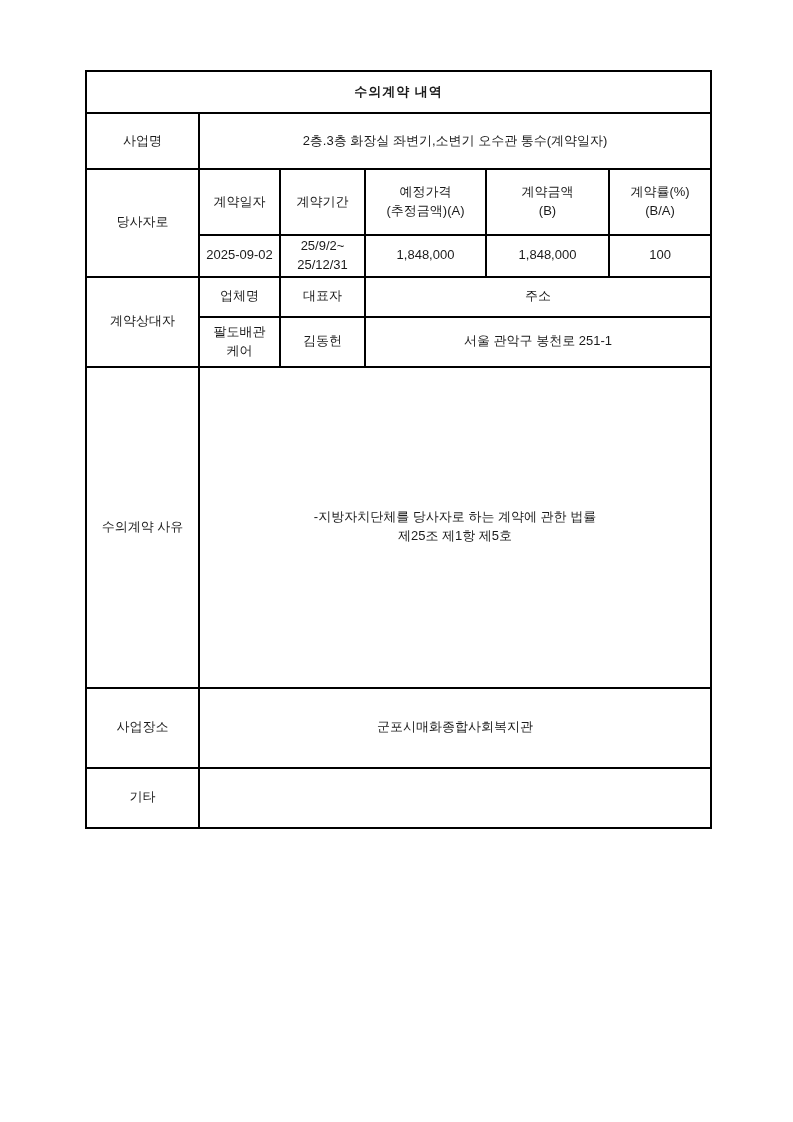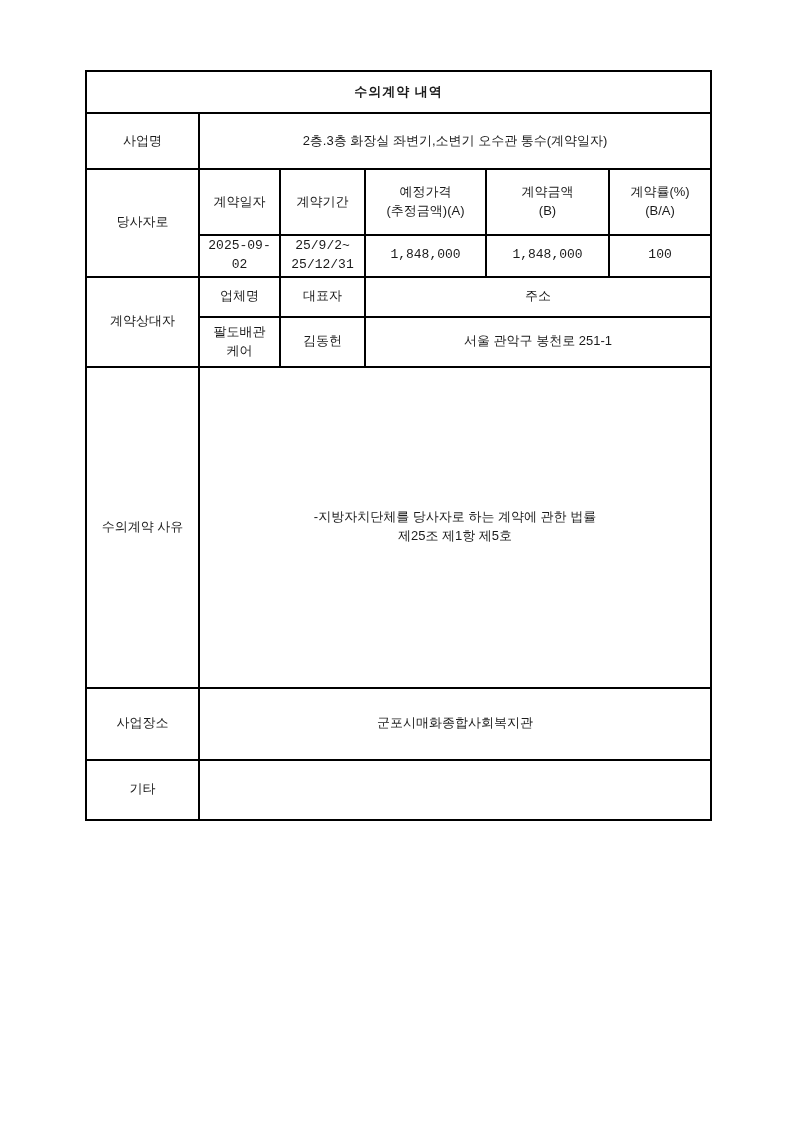--- a/index.html
+++ b/index.html
@@ -40,25 +40,25 @@
     font-weight: bold;
     letter-spacing: 1px;
   }
   td.left-align {
     text-align: left;
     padding-left: 3px;
   }
   tr.r-title   { height: 42px; }
   tr.r-name    { height: 56px; }
   tr.r-ov-head { height: 66px; }
-  tr.r-ov-data { height: 41px; font-family: Liberation Mono, monospace; }
+  tr.r-ov-data { height: 41px; }
   tr.r-pt-head { height: 40px; }
   tr.r-pt-data { height: 50px; }
   tr.r-reason  { height: 321px; }
-  tr.r-loc     { height: 72px; }
+  tr.r-loc     { height: 80px; }
   tr.r-etc     { height: 60px; }
 </style>
 </head>
 <body>
 
 <div class="page">
   <table class="doc-table">
     <colgroup>
       <col style="width:113px">
       <col style="width:81px">

